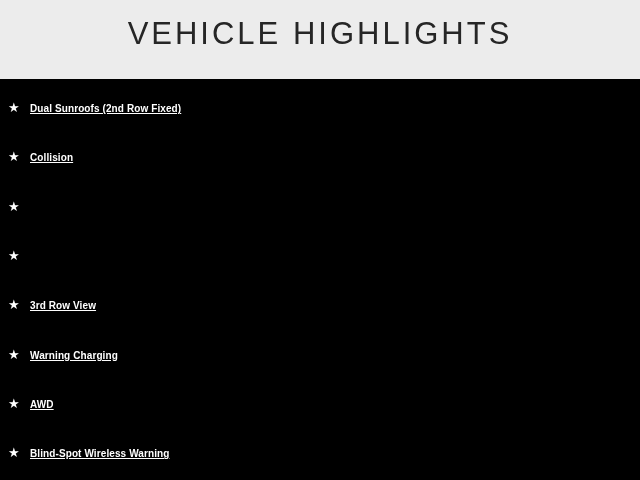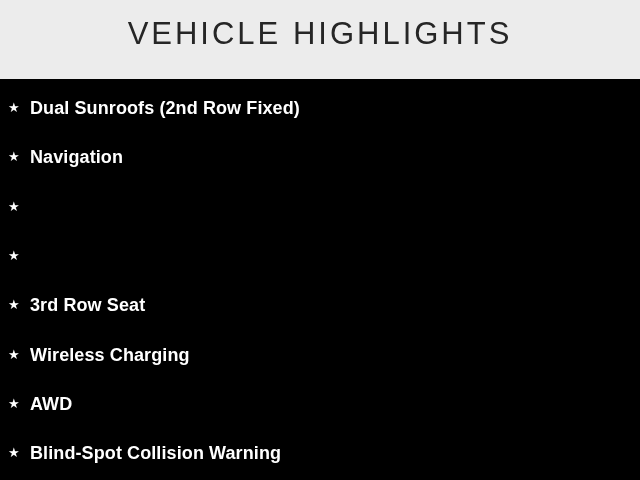--- a/index.html
+++ b/index.html
@@ -54,66 +54,67 @@
     font-size: 13px;
     line-height: 1;
     width: 22px;
     flex: 0 0 22px;
     text-align: left;
     color: #ffffff;
     position: relative;
     top: -1px;
   }
   .label {
-    font-size: 18px;
+    font-size: 10px;
     font-weight: bold;
     letter-spacing: 0.1px;
     color: #ffffff;
     white-space: nowrap;
+    text-decoration: underline;
   }
 </style>
 </head>
 <body>
 
 <div class="card">
   <div class="header">
     <div class="header-title">VEHICLE HIGHLIGHTS</div>
   </div>
   <div class="list">
   <div class="item">
     <span class="star">★</span>
     <span class="label">Dual Sunroofs (2nd Row Fixed)</span>
   </div>
 
   <div class="item">
     <span class="star">★</span>
-    <span class="label">Navigation</span>
+    <span class="label">Collision</span>
   </div>
 
   <div class="item">
     <span class="star">★</span>
   </div>
 
   <div class="item">
     <span class="star">★</span>
   </div>
 
   <div class="item">
     <span class="star">★</span>
-    <span class="label">3rd Row Seat</span>
+    <span class="label">3rd Row View</span>
   </div>
 
   <div class="item">
     <span class="star">★</span>
-    <span class="label">Wireless Charging</span>
+    <span class="label">Warning Charging</span>
   </div>
 
   <div class="item">
     <span class="star">★</span>
     <span class="label">AWD</span>
   </div>
 
   <div class="item">
     <span class="star">★</span>
-    <span class="label">Blind-Spot Collision Warning</span>
+    <span class="label">Blind-Spot Wireless Warning</span>
   </div>
 </div>
 </div>
 
 </body></html>

